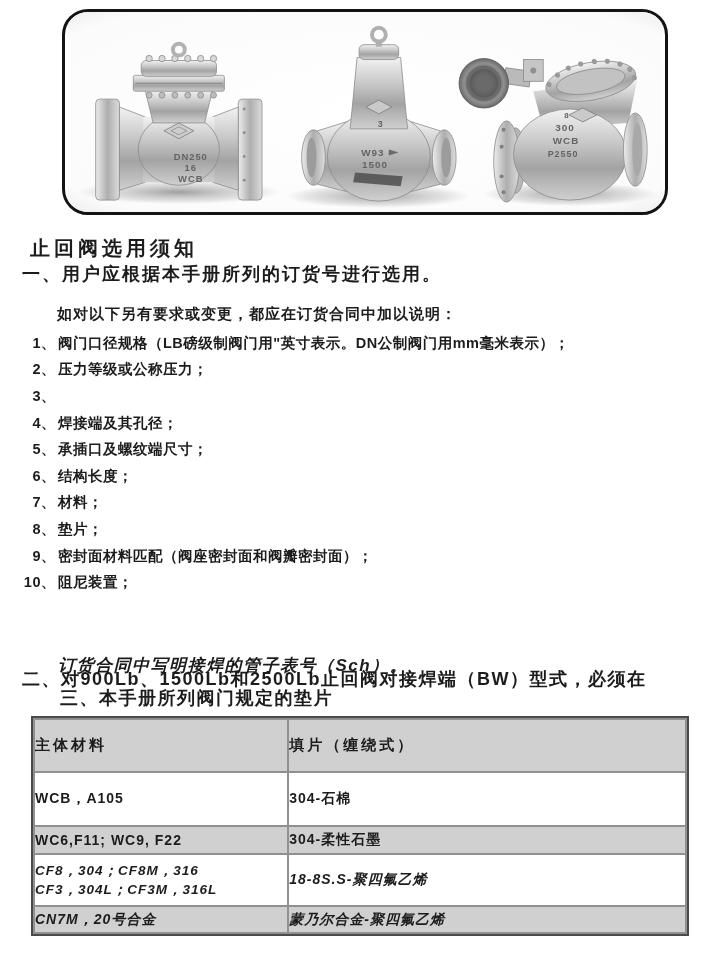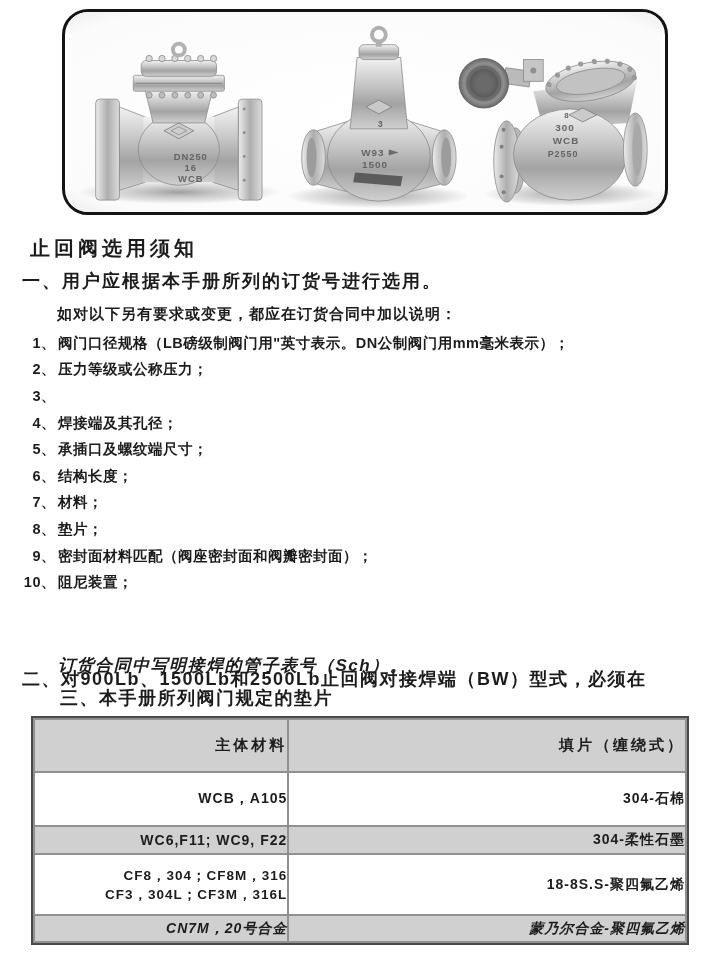--- a/index.html
+++ b/index.html
@@ -9,44 +9,44 @@
   }
   
   .photo{
     position:absolute;left:62px;top:9px;width:600px;height:200px;margin:0;
     border:3px solid #141414;border-radius:26px;background:#ffffff;overflow:hidden;
   }
   .photo svg{display:block;width:100%;height:100%;}
   .mark{font-family:"Liberation Sans","DejaVu Sans",sans-serif;font-weight:bold;fill:#646464;letter-spacing:1px;}
   
   .title{position:absolute;left:30px;top:235px;font-size:20px;letter-spacing:4px;margin:0;}
-  .s1h{position:absolute;left:22px;top:269px;font-size:18px;letter-spacing:2px;text-align:center;}
+  .s1h{position:absolute;left:22px;top:262px;font-size:18px;letter-spacing:2px;text-align:center;}
   .s1i{position:absolute;left:57px;top:305px;font-size:15px;letter-spacing:1px;}
   
   .items{position:absolute;left:14px;top:330px;margin:0;padding:0;list-style:none;}
   .items li{height:26.6px;display:flex;align-items:center;font-size:14.5px;letter-spacing:0.5px;}
   .items .num{width:42px;text-align:right;flex:0 0 42px;}
   .items .txt{margin-left:2px;white-space:nowrap;}
   .s2a{position:absolute;left:22px;top:619px;font-size:18px;letter-spacing:1.5px;margin-top:48px;}
   .s2b{position:absolute;left:58px;top:654px;font-size:17px;letter-spacing:1.5px;font-style:italic;}
   .s3{position:absolute;left:22px;top:686px;font-size:18px;letter-spacing:1.5px;margin-left:38px;}
   
   .tablewrap{position:absolute;left:31px;top:716px;width:654px;border:2px solid #4a4a4a;background:#ffffff;}
   .tablewrap table{width:100%;border-collapse:collapse;table-layout:fixed;}
   .tablewrap th,.tablewrap td{
-    border:2px solid #909090;text-align:right;vertical-align:middle;padding:0;
+    border:2px solid #909090;text-align:left;vertical-align:middle;padding:0;
     font-weight:bold;color:#1c1c1c;
   }
   .tablewrap col.c1{width:39%;}
   .tablewrap th{font-size:15px;letter-spacing:3px;}
   .tablewrap td{font-size:14px;letter-spacing:1px;}
   tr.h-head{height:53px;}
   tr.r1{height:54px;}
   tr.r2{height:28px;}
-  tr.r3{height:61px;}
+  tr.r3{height:52px;font-style:italic;}
   tr.r4{height:27px;font-style:italic;}
   tr.r3 td .mline{font-size:13.5px;line-height:19px;letter-spacing:1px;}
 </style>
 </head>
 <body>
 
 <div class="page">
 
   <figure class="photo">
     <svg viewBox="0 0 600 202">

